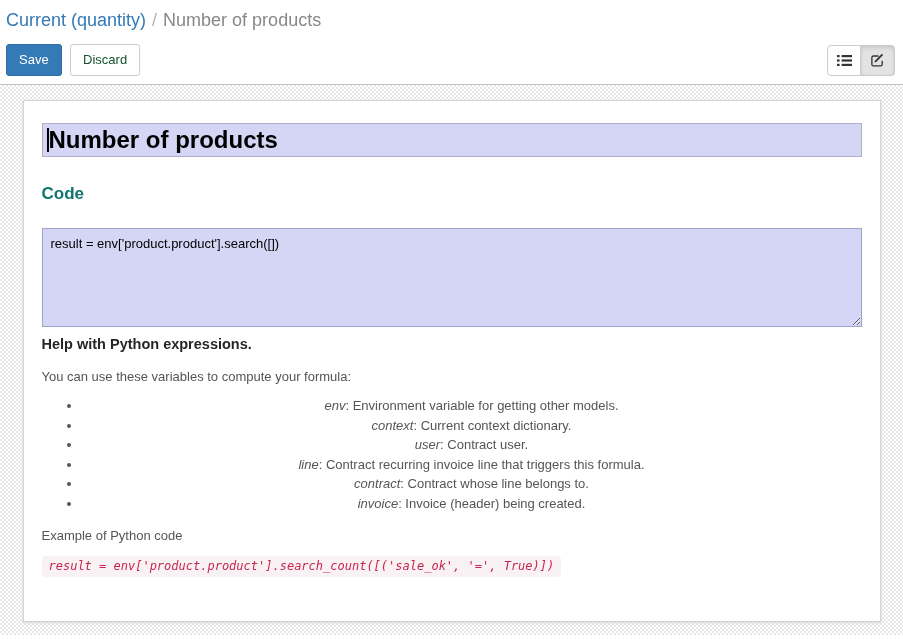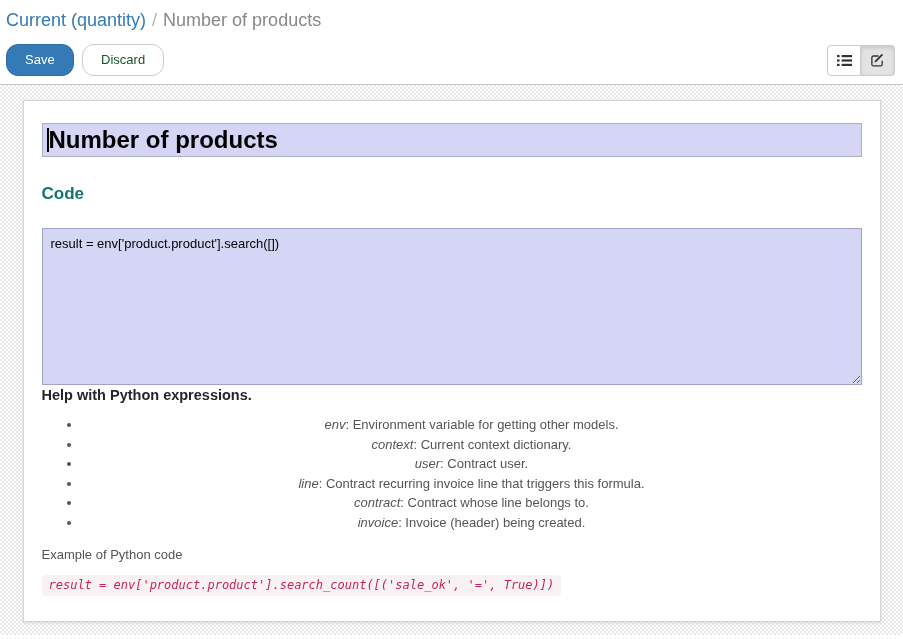--- a/index.html
+++ b/index.html
@@ -12,22 +12,22 @@
 
   
   .control-panel { background: #fff; padding: 8px 6px 8px 6px; border-bottom: 1px solid #c2c2c2; }
   .breadcrumb { font-size: 18px; line-height: 24px; margin-bottom: 12px; white-space: nowrap; }
   .breadcrumb a { color: #337ab7; text-decoration: none; cursor: pointer; }
   .breadcrumb .sep { color: #b4b4b4; margin: 0 6px; }
   .breadcrumb .current { color: #888; }
 
   .button-row { display: flex; justify-content: space-between; align-items: center; }
   .btn {
-    display: inline-block; font-size: 13px; line-height: 18px; padding: 6px 18px;
-    border-radius: 12px; cursor: pointer; border: 1px solid transparent;
+    display: inline-block; font-size: 13px; line-height: 18px; padding: 6px 12px;
+    border-radius: 3px; cursor: pointer; border: 1px solid transparent;
     font-family: "Liberation Sans", sans-serif;
     text-align: center;
   }
   .btn-save { background: #337ab7; border-color: #2e6da4; color: #fff; }
   .btn-discard { background: #fff; border-color: #ccc; color: #14532d; margin-left: 4px; }
 
   .btn-group { display: inline-flex; margin-right: 2px; }
   .btn-icon {
     width: 34px; height: 31px; background: #fff; border: 1px solid #ccc;
     display: inline-flex; align-items: center; justify-content: center; cursor: pointer; padding: 0;
@@ -62,28 +62,28 @@
     padding: 0 4px; white-space: nowrap; overflow: hidden; cursor: text;
   }
   .caret-bar {
     display: inline-block; width: 2px; height: 24px; background: #000;
     vertical-align: middle; margin-right: 0px; position: relative; top: -2px;
   }
 
   
   .section-heading { margin-top: 27px; font-size: 17px; font-weight: bold; color: #0f766e; }
   .code-textarea {
-    display: block; margin-top: 24px; width: 100%; height: 157px;
+    display: block; margin-top: 24px; width: 100%; height: 99px;
     background: #d5d6f5; border: 1px solid #a3a3c7;
     font-family: "Liberation Sans", sans-serif; font-size: 13px; color: #000;
     padding: 7px 8px; resize: both; outline: none; line-height: 16px;
   }
 
   
-  .help-block { color: #555; font-size: 13px; }
+  .help-block { margin-top: 7px; color: #555; font-size: 13px; }
   .help-title { font-size: 14.5px; font-weight: bold; color: #262626; line-height: 20px; }
   .help-block p { margin-top: 8px; line-height: 18px; }
   .help-block p.vars-intro { margin-top: 14px; }
   .help-block ul { margin: 10px 0 0 0; padding-left: 40px; list-style: disc; text-align: center; }
   .help-block li { line-height: 19.5px; }
   .help-block li i { font-style: italic; }
   .help-block p.example-label { margin-top: 14px; }
   code.example-code {
     display: inline-block; margin-top: 11px;
     font-family: "DejaVu Sans Mono", "Liberation Mono", monospace;
@@ -138,20 +138,21 @@
     <div class="title-field">
       <span class="caret-bar"></span><span>Number of products</span>
     </div>
 
     <div class="section-heading">Code</div>
 
     <textarea class="code-textarea" spellcheck="false" style="">result = env['product.product'].search([])</textarea>
 
     <div class="help-block">
       <div class="help-title">Help with Python expressions.</div>
+      <p class="vars-intro">You can use these variables to compute your formula:</p>
       <ul>
         <li><i>env</i><span>: Environment variable for getting other models.</span></li>
         <li><i>context</i><span>: Current context dictionary.</span></li>
         <li><i>user</i><span>: Contract user.</span></li>
         <li><i>line</i><span>: Contract recurring invoice line that triggers this formula.</span></li>
         <li><i>contract</i><span>: Contract whose line belongs to.</span></li>
         <li><i>invoice</i><span>: Invoice (header) being created.</span></li>
       </ul>
       <p class="example-label">Example of Python code</p>
       <code class="example-code">result = env['product.product'].search_count([('sale_ok', '=', True)])</code>

